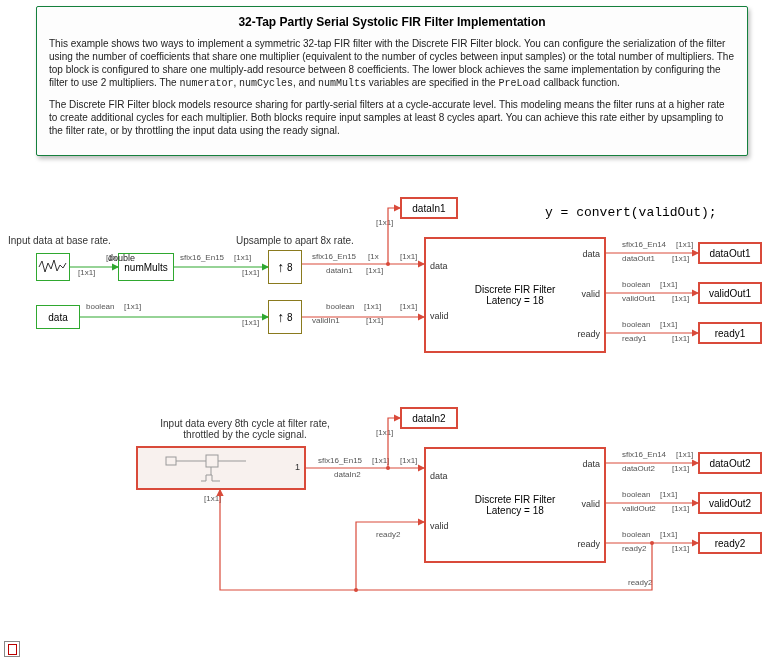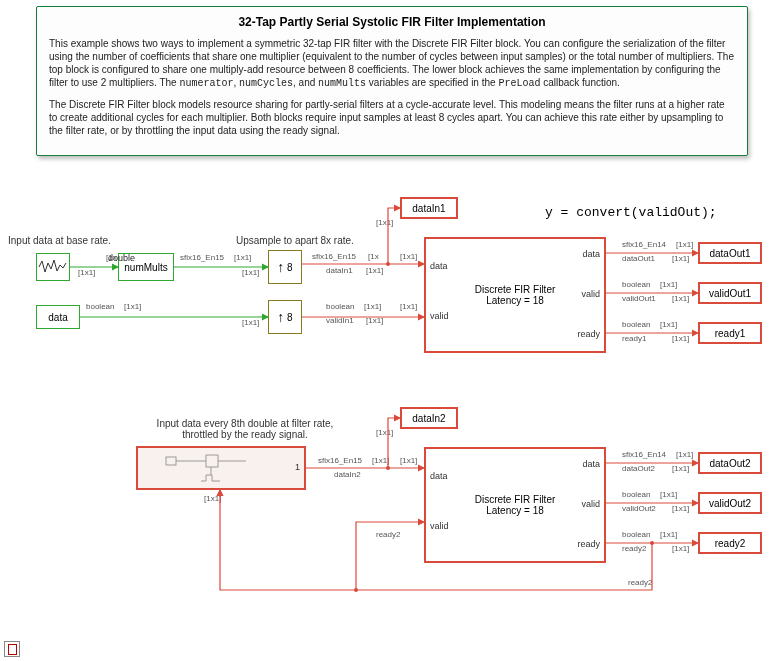--- a/index.html
+++ b/index.html
@@ -78,22 +78,22 @@
     <span>This example shows two ways to implement a symmetric 32-tap FIR filter with the Discrete FIR Filter block. You can configure the serialization of the filter using the number of coefficients that share one multiplier (equivalent to the number of cycles between input samples) or the total number of multipliers. The top block is configured to share one multiply-add resource between 8 coefficients. The lower block achieves the same implementation by configuring the filter to use 2 multipliers. The </span><span class="mono">numerator</span><span>, </span><span class="mono">numCycles</span><span>, and </span><span class="mono">numMults</span><span> variables are specified in the </span><span class="mono">PreLoad</span><span> callback function.</span>
   </p>
   <p class="doc-p">The Discrete FIR Filter block models resource sharing for partly-serial filters at a cycle-accurate level. This modeling means the filter runs at a higher rate to create additional cycles for each multiplier. Both blocks require input samples at least 8 cycles apart. You can achieve this rate either by upsampling to the filter rate, or by throttling the input data using the ready signal.</p>
 </div>
 
 <div class="code-line" style="left:545px; top:205px;">y = convert(validOut);</div>
 
 <div class="ann" style="left:8px; top:235px;">Input data at base rate.</div>
 <div class="ann" style="left:236px; top:235px;">Upsample to apart 8x rate.</div>
 <div class="ann" style="left:140px; top:418px; text-align:center; width:210px;">
-  <span>Input data every 8th double at filter rate,</span><br>
-  <span>throttled by the ready signal.</span>
+  <span>Input data every 8th cycle at filter rate,</span><br>
+  <span>throttled by the cycle signal.</span>
 </div>
 
 <div class="block green" style="left:36px; top:253px; width:34px; height:28px;">
   <svg width="30" height="20">
       <polyline points="1,10 4,4 7,15 10,6 13,12 16,3 19,14 22,8 25,11 28,6" fill="none" stroke="#333" stroke-width="1"></polyline>
     </svg>
 </div>
 
 <div class="block green" style="left:118px; top:253px; width:56px; height:28px;">numMults</div>
 
@@ -164,21 +164,21 @@
 <span class="lbl tiny" style="left:326px; top:266px;">dataIn1</span>
 <span class="lbl tiny" style="left:366px; top:266px;">[1x1]</span>
 <span class="lbl tiny" style="left:400px; top:252px;">[1x1]</span>
 
 <span class="lbl tiny" style="left:86px; top:302px;">boolean</span>
 <span class="lbl tiny" style="left:124px; top:302px;">[1x1]</span>
 <span class="lbl tiny" style="left:242px; top:318px;">[1x1]</span>
 
 <span class="lbl tiny" style="left:326px; top:302px;">boolean</span>
 <span class="lbl tiny" style="left:364px; top:302px;">[1x1]</span>
-<span class="lbl tiny" style="left:326px; top:316px;">validIn1</span>
+<span class="lbl tiny" style="left:312px; top:316px;">validIn1</span>
 <span class="lbl tiny" style="left:366px; top:316px;">[1x1]</span>
 <span class="lbl tiny" style="left:400px; top:302px;">[1x1]</span>
 
 <span class="lbl tiny" style="left:376px; top:218px;">[1x1]</span>
 
 <span class="lbl tiny" style="left:622px; top:240px;">sfix16_En14</span>
 <span class="lbl tiny" style="left:676px; top:240px;">[1x1]</span>
 <span class="lbl tiny" style="left:622px; top:254px;">dataOut1</span>
 <span class="lbl tiny" style="left:672px; top:254px;">[1x1]</span>
 

